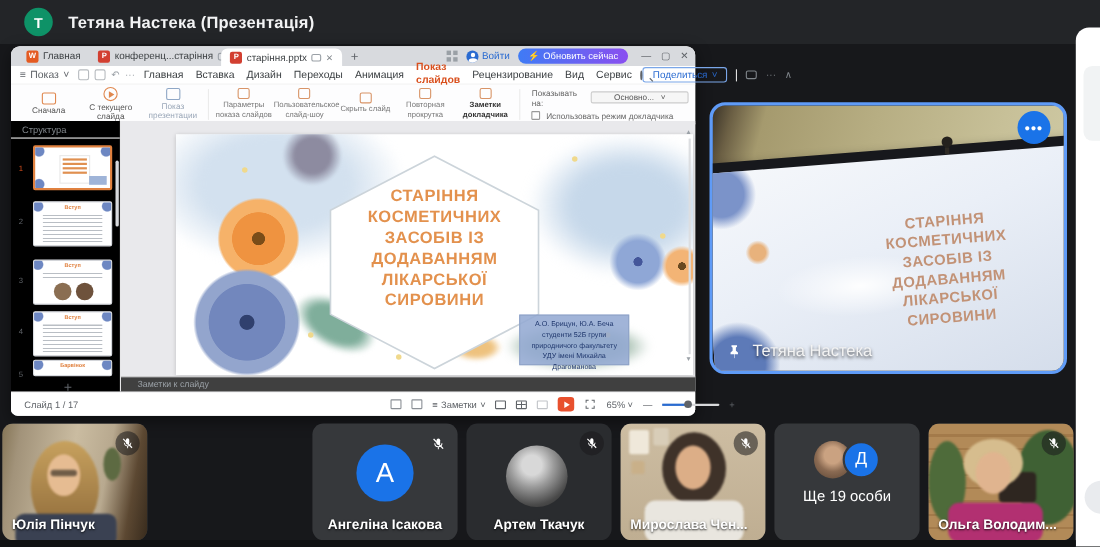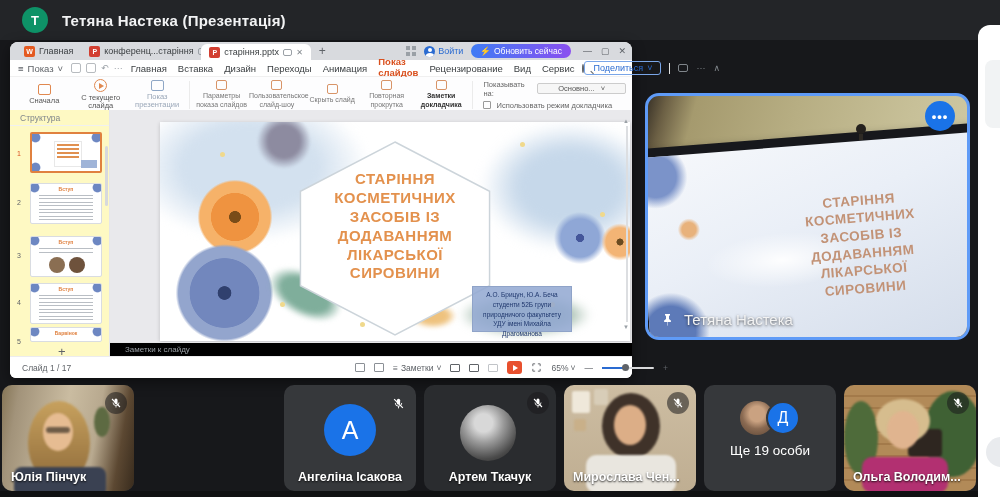--- a/index.html
+++ b/index.html
@@ -61,42 +61,42 @@
   .rdiv{width:1px;height:28px;background:#ebebeb;margin:0 4px;}
   .rsm{width:56px;text-align:center;font-size:7px;color:#777;line-height:1.15;}
   .rsm .sic{width:11px;height:10px;border:1.2px solid #d89467;border-radius:2px;margin:0 auto 2px;}
   .rsm.dark{color:#333;font-weight:bold;}
   .rgrp{font-size:7.5px;color:#666;padding-left:6px;}
   .rgrp .row1{display:flex;align-items:center;gap:4px;margin-bottom:3px;}
   .dd{border:1px solid #ccc;background:#f6f6f6;border-radius:2px;padding:0 20px;font-size:7.5px;color:#555;display:flex;gap:6px;align-items:center;height:11px;}
   .chk{width:8px;height:8px;border:1px solid #999;border-radius:1px;display:inline-block;vertical-align:-1px;margin-right:3px;}
 
   .docarea{position:absolute;left:0;top:68px;width:100%;height:246px;display:flex;}
-  .lpanel{width:100px;background:#fef9c3;border-right:1px solid #e6e6e8;position:relative;overflow:hidden;}
+  .lpanel{width:100px;background:#000000;border-right:1px solid #e6e6e8;position:relative;overflow:hidden;}
   .ptabs{height:16px;display:flex;gap:10px;align-items:center;font-size:8.5px;color:#80868b;padding:0 10px;border-bottom:1px solid #f0f0f0;}
   .ptabs .on{color:#d9501e;border-bottom:2px solid #d9501e;font-weight:bold;margin-left:44px;}
   .thumbwrap{position:absolute;left:0;top:16px;right:0;bottom:0;}
   .th{position:absolute;left:20px;width:72px;height:41px;background:#fff;border:1px solid #d9dce1;border-radius:2px;overflow:hidden;}
   .th .corner{position:absolute;width:11px;height:11px;border-radius:50%;background:radial-gradient(circle,#6d87c2 0 55%,transparent 70%);}
   .th .cl{left:-2px;top:-2px;} .th .cr{right:-2px;top:-2px;}
   .th .tt{position:absolute;top:2px;left:14px;right:14px;text-align:center;font-size:5px;color:#e0813f;font-weight:bold;}
   .th .body{position:absolute;left:8px;right:8px;top:11px;bottom:3px;background:repeating-linear-gradient(#b9bec4 0 1px,transparent 1px 3.5px);}
   .th.sel{border:2px solid #e0813f;}
   .thn{position:absolute;left:7px;font-size:7px;color:#5f6368;}
   .thn.sel{color:#d9501e;}
   .addslide{position:absolute;left:48px;color:#5f6368;font-size:13px;}
   .pscroll{position:absolute;right:1px;top:20px;width:3px;height:60px;background:#d7d9dd;border-radius:2px;}
 
   .canvaswrap{flex:1;position:relative;background:#e9e9ec;}
   .slide{position:absolute;left:50px;top:12px;width:470px;height:219px;background:#fff;box-shadow:0 1px 4px rgba(0,0,0,.18);overflow:hidden;}
   .blob{position:absolute;border-radius:50%;}
   .hexa{position:absolute;left:135px;top:18px;width:200px;height:197px;}
   .hex-title{position:absolute;left:140px;top:48px;width:190px;text-align:center;font-family:"DejaVu Serif",serif;font-weight:bold;font-size:15px;line-height:1.26;color:#e3914d;letter-spacing:.5px;}
   .authors{position:absolute;left:312px;top:164px;width:100px;height:46px;background:rgba(148,170,211,.88);border:1px solid #8fa3c8;color:#20386e;font-family:"DejaVu Serif",serif;font-size:6.5px;text-align:center;padding:3px 3px;line-height:1.5;}
-  .notesbar{position:absolute;left:0;right:0;bottom:0;height:14px;background:#000000;border-top:1px solid #e5e5e7;font-size:8px;color:#9aa0a6;padding:2px 0 0 15px;}
+  .notesbar{position:absolute;left:0;right:0;bottom:0;height:14px;background:#404040;border-top:1px solid #e5e5e7;font-size:8px;color:#9aa0a6;padding:2px 0 0 15px;}
   .cscroll{position:absolute;right:2px;top:8px;width:7px;bottom:20px;}
   .cscroll .tr{position:absolute;left:2.5px;top:8px;bottom:14px;width:2px;background:#dcdee1;}
   .cscroll .ar{position:absolute;left:0;font-size:6px;color:#9aa0a6;}
 
   .statusbar{position:absolute;left:0;bottom:0;width:100%;height:22px;background:#fff;border-top:1px solid #ececee;border-radius:0 0 6px 6px;display:flex;align-items:center;font-size:8.5px;color:#5f6368;padding:0 12px;}
   .sb-ics{position:absolute;left:345px;display:flex;align-items:center;gap:9px;}
   .sic2{width:10px;height:9px;border:1px solid #8b9096;border-radius:1px;}
   .viewic{width:10px;height:8px;border:1px solid #5f6368;border-radius:1px;}
   .viewic.grid{background:linear-gradient(90deg,transparent 45%,#5f6368 45% 55%,transparent 55%),linear-gradient(transparent 45%,#5f6368 45% 55%,transparent 55%);}
   .viewic.gray{border-color:#c1c4c8;}

